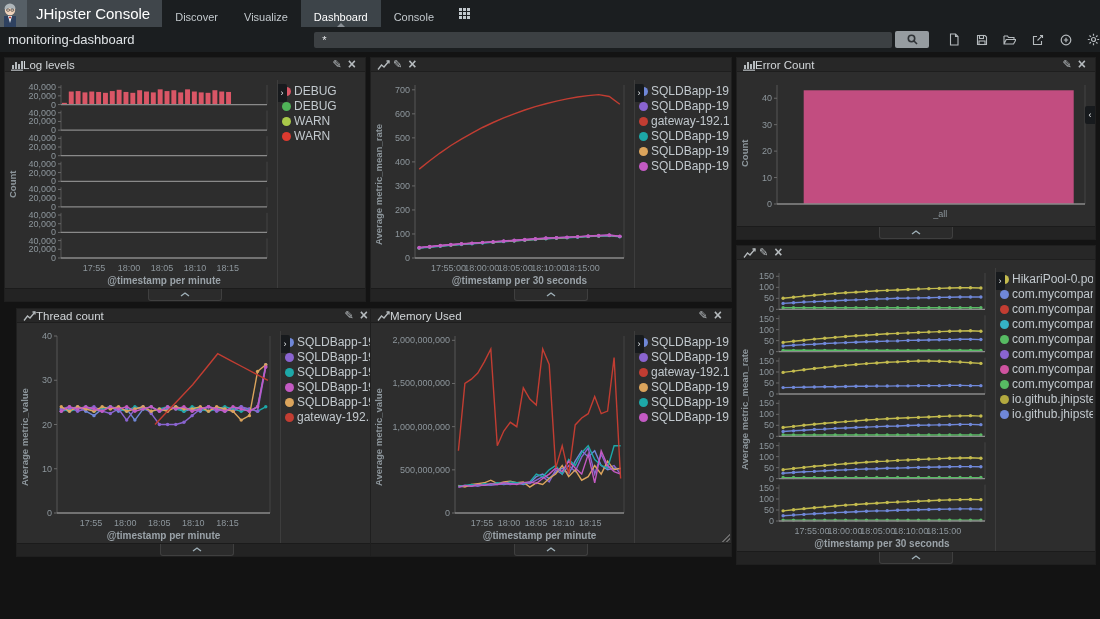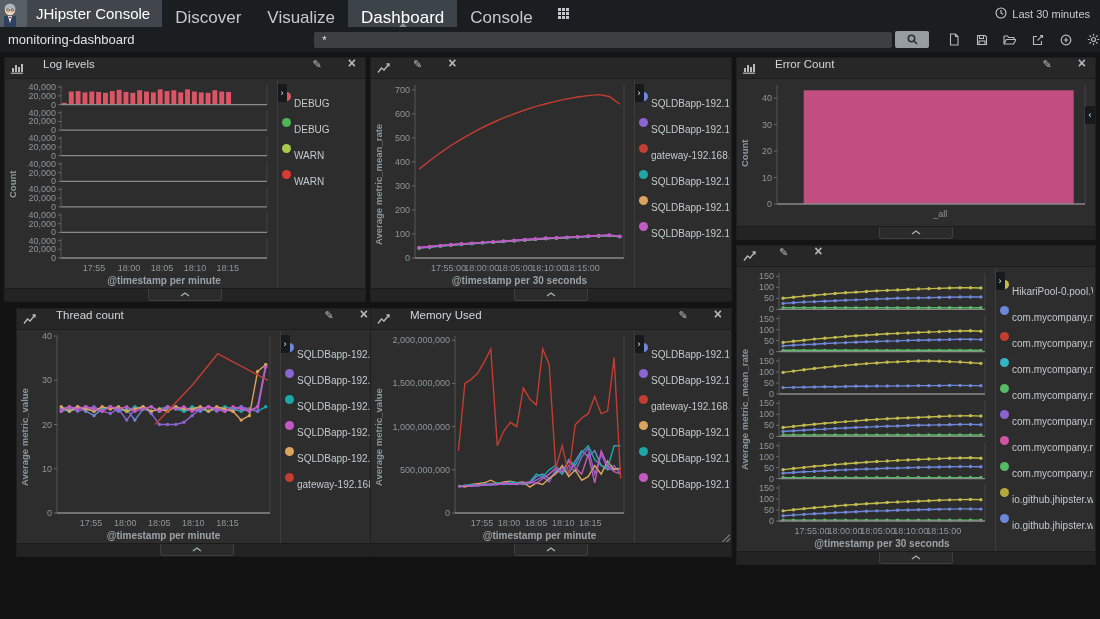--- a/index.html
+++ b/index.html
@@ -5,55 +5,55 @@
   html,body{margin:0;padding:0;background:#131313;width:1100px;height:619px;overflow:hidden;
     font-family:"Liberation Sans","DejaVu Sans",sans-serif;}
   *{box-sizing:border-box;}
   #app{position:relative;width:1100px;height:619px;background:#131313;}
 
   
   .navbar{position:absolute;left:0;top:0;width:1100px;height:27px;background:#1b1e20;display:flex;align-items:stretch;}
   .logo{width:27px;height:27px;flex:0 0 27px;background:#4d565e;}
   .brand{background:#40464b;color:#fff;font-size:15px;line-height:27px;padding:0 12px 0 9px;white-space:nowrap;}
   .menu{display:flex;align-items:stretch;}
-  .menu-item{position:relative;color:#c3c9cd;font-size:17px;line-height:27px;padding:4px 13px;cursor:pointer;}
+  .menu-item{position:relative;color:#c3c9cd;font-size:11px;line-height:27px;padding:4px 13px;cursor:pointer;}
   .menu-item.active{background:#3d4449;color:#fff;}
   .caret-down{position:absolute;left:50%;bottom:0;margin-left:-4px;width:0;height:0;
     border-left:4px solid transparent;border-right:4px solid transparent;border-bottom:4px solid #8a9096;}
   .menu-grid{display:flex;align-items:center;padding:0 12px;}
   .nav-spacer{flex:1;}
   .timepick{display:flex;align-items:center;gap:5px;color:#c7ccd0;font-size:11px;padding:0 10px;cursor:pointer;}
 
   
   .querybar{position:absolute;left:0;top:27px;width:1100px;height:25px;background:#1b1e20;display:flex;align-items:center;}
   .dash-title{color:#dfe3e6;font-size:13px;padding:0 8px;width:318px;white-space:nowrap;overflow:hidden;}
   .qinput{flex:0 0 578px;height:16px;background:#3c4043;border:none;border-radius:2px;color:#e8eaec;
     font-size:11px;padding:0 8px;outline:none;font-family:inherit;}
   .qsearch{width:34px;height:17px;margin-left:3px;background:#969ca0;border:none;border-radius:2px;
     display:flex;align-items:center;justify-content:center;cursor:pointer;}
   .qicons{display:flex;align-items:center;gap:15px;margin-left:18px;}
   .qicon{width:13px;height:13px;display:flex;align-items:center;justify-content:center;cursor:pointer;color:#b5babd;font-size:12px;}
 
   
   .panel{position:absolute;background:#2d2d2d;border:1px solid #1f1f1f;overflow:hidden;}
-  .phead{position:absolute;left:0;right:0;top:0;height:21px;background:#272727;border-bottom:1px solid #1e1e1e;
-    display:flex;padding:0 6px;gap:20px;}
+  .phead{position:absolute;left:0;right:0;top:0;height:14px;background:#272727;border-bottom:1px solid #1e1e1e;
+    display:flex;align-items:center;padding:0 6px;gap:0;}
   .ptitle{color:#d2d6d9;font-size:11.5px;white-space:nowrap;overflow:hidden;flex:1;}
   .picon{display:flex;align-items:center;}
   .pact{color:#b5babd;font-size:11px;cursor:pointer;padding:0 3px;}
   .pact.close{font-size:14px;font-weight:700;line-height:11px;}
   .pbody{position:absolute;left:0;right:0;top:22px;bottom:13px;display:flex;align-items:stretch;}
   .ylab{flex:0 0 14px;display:flex;align-items:center;justify-content:center;color:#8d969c;font-size:9.5px;font-weight:700;
     writing-mode:vertical-rl;transform:rotate(180deg);white-space:nowrap;overflow:hidden;}
   .chart{flex:1;position:relative;min-width:0;overflow:hidden;}
   .chart svg{position:absolute;left:0;top:0;}
   .legend{position:relative;border-left:1px solid #3d3d3d;padding:3px 2px 0 4px;overflow:hidden;}
   .legend-item{display:flex;align-items:center;gap:3px;margin:1px 0;cursor:pointer;}
   .dot{width:9px;height:9px;border-radius:50%;flex:0 0 9px;}
-  .llabel{color:#c2c9ce;font-size:10px;white-space:nowrap;overflow:hidden;margin-top:14px;}
+  .llabel{color:#c2c9ce;font-size:12px;white-space:nowrap;overflow:hidden;}
   .ltab{position:absolute;left:-1px;top:4px;width:10px;height:18px;background:#171a1d;color:#e6eaec;
     font-size:9px;line-height:18px;text-align:center;border-radius:0 2px 2px 0;cursor:pointer;}
   .ltab.right{left:auto;right:0;border-radius:2px 0 0 2px;}
   .pfoot{position:absolute;left:0;right:0;bottom:0;height:13px;background:#232323;border-top:1px solid #1b1b1b;}
   .ctab{width:74px;height:12px;margin:0 auto;background:#2b2b2b;border:1px solid #3f3f3f;border-top:none;
     border-radius:0 0 3px 3px;display:flex;align-items:center;justify-content:center;cursor:pointer;}
   .rsz{position:absolute;right:1px;bottom:14px;width:8px;height:8px;cursor:nwse-resize;
     background:linear-gradient(135deg,transparent 50%,#6a6a6a 50%,#6a6a6a 60%,transparent 60%,transparent 75%,#6a6a6a 75%,#6a6a6a 85%,transparent 85%);}
   svg text{font-family:"Liberation Sans","DejaVu Sans",sans-serif;}
 </style>
@@ -89,29 +89,20 @@
           <rect x="0" y="4" width="3" height="3"></rect>
             <rect x="4" y="4" width="3" height="3"></rect>
             <rect x="8" y="4" width="3" height="3"></rect>
           <rect x="0" y="8" width="3" height="3"></rect>
             <rect x="4" y="8" width="3" height="3"></rect>
             <rect x="8" y="8" width="3" height="3"></rect>
         </svg>
       </div>
     </div>
     <div class="nav-spacer"></div>
-    <div class="timepick">
-      <span>
-        <svg width="12" height="12" viewBox="0 0 12 12" fill="none" stroke="#c7ccd0" stroke-width="1.1">
-          <circle cx="6" cy="6" r="5"></circle>
-            <path d="M6 3v3l2.2 1.4"></path>
-        </svg>
-      </span>
-      <span>Last 30 minutes</span>
-    </div>
   </div>
 
   <div class="querybar">
     <div class="dash-title">monitoring-dashboard</div>
     <input class="qinput" type="text" value="*" style="">
     <button class="qsearch">
       <svg width="11" height="11" viewBox="0 0 11 11" fill="none" stroke="#2e3235" stroke-width="1.6">
         <circle cx="4.5" cy="4.5" r="3.2"></circle>
           <path d="M7 7l3 3"></path>
       </svg>

